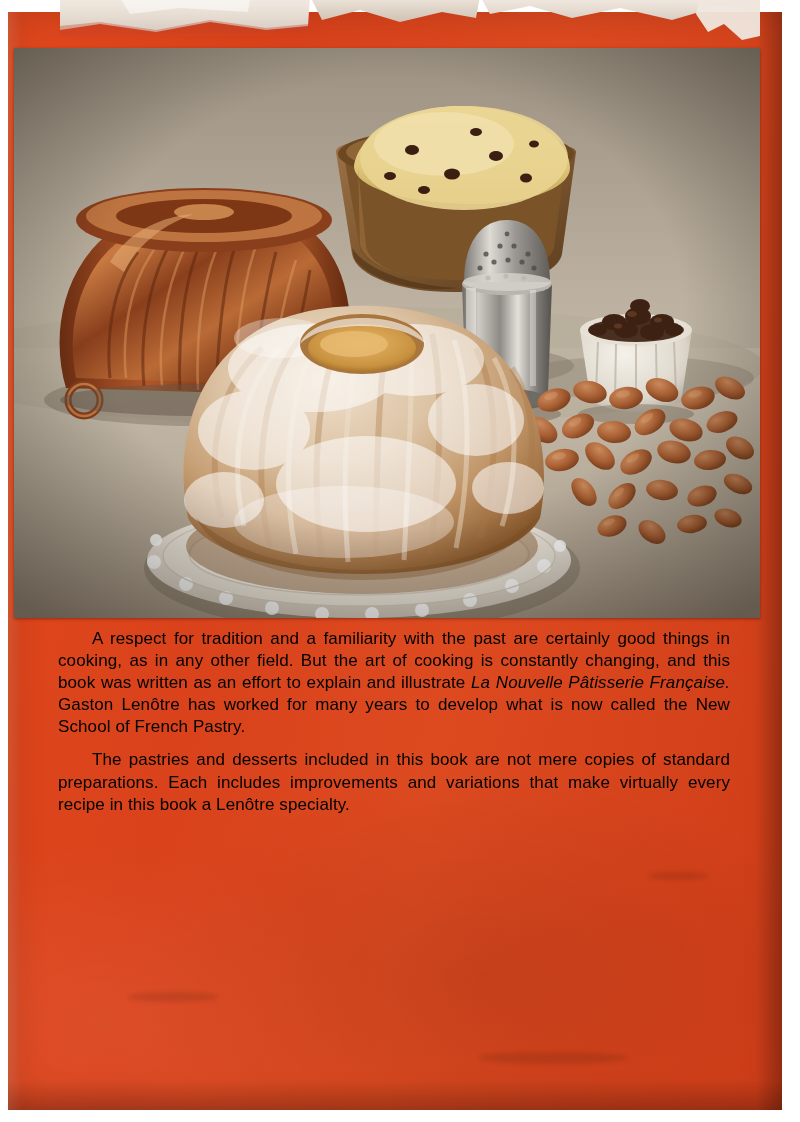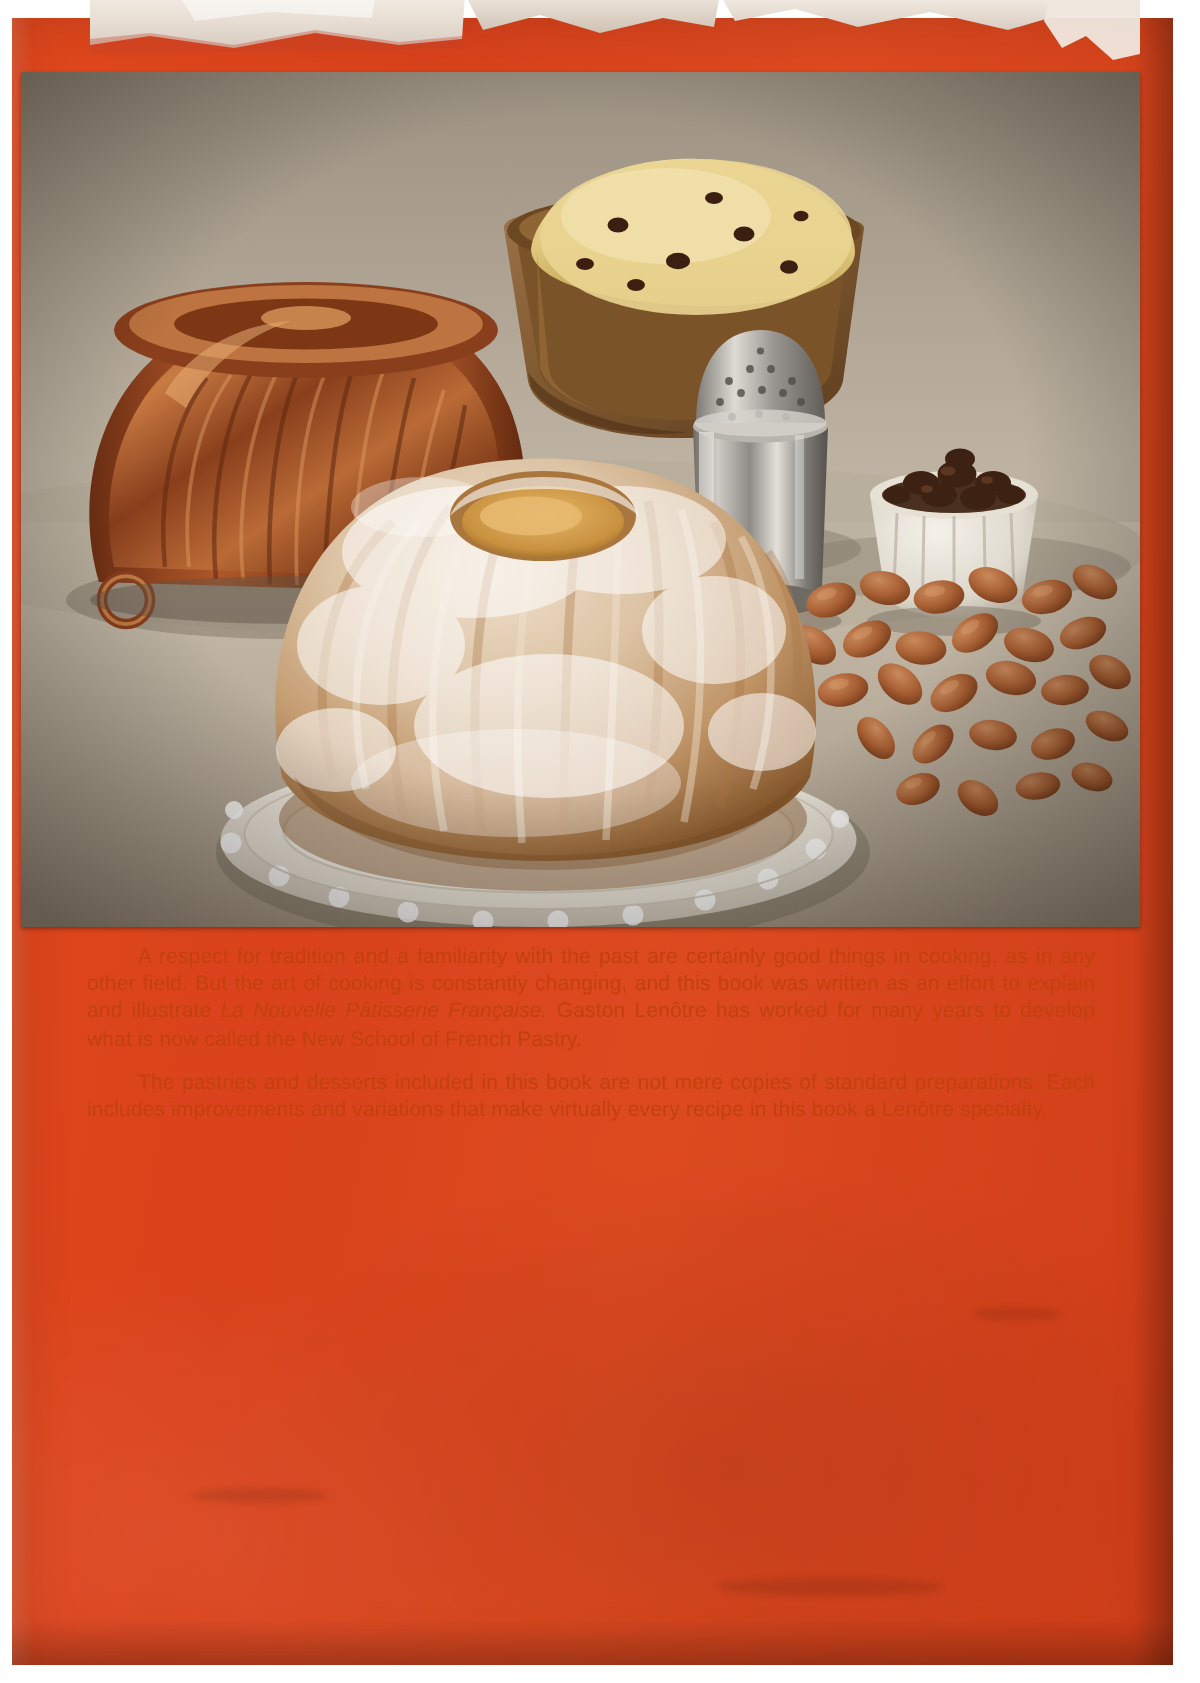--- a/index.html
+++ b/index.html
@@ -89,22 +89,22 @@
     position: absolute;
     inset: 0;
   }
 
   
   .blurb {
     position: absolute;
     left: 58px;
     top: 628px;
     width: 672px;
-    color: #c2410c;
-    font-size: 14px;
+    color: #000000;
+    font-size: 17px;
     line-height: 1.30;
     letter-spacing: 0.1px;
   }
   .blurb p {
     margin: 0 0 11px 0;
     text-indent: 34px;
     text-align: justify;
   }
   .blurb p:last-child { margin-bottom: 0; }
   .blurb .it { font-style: italic; }

